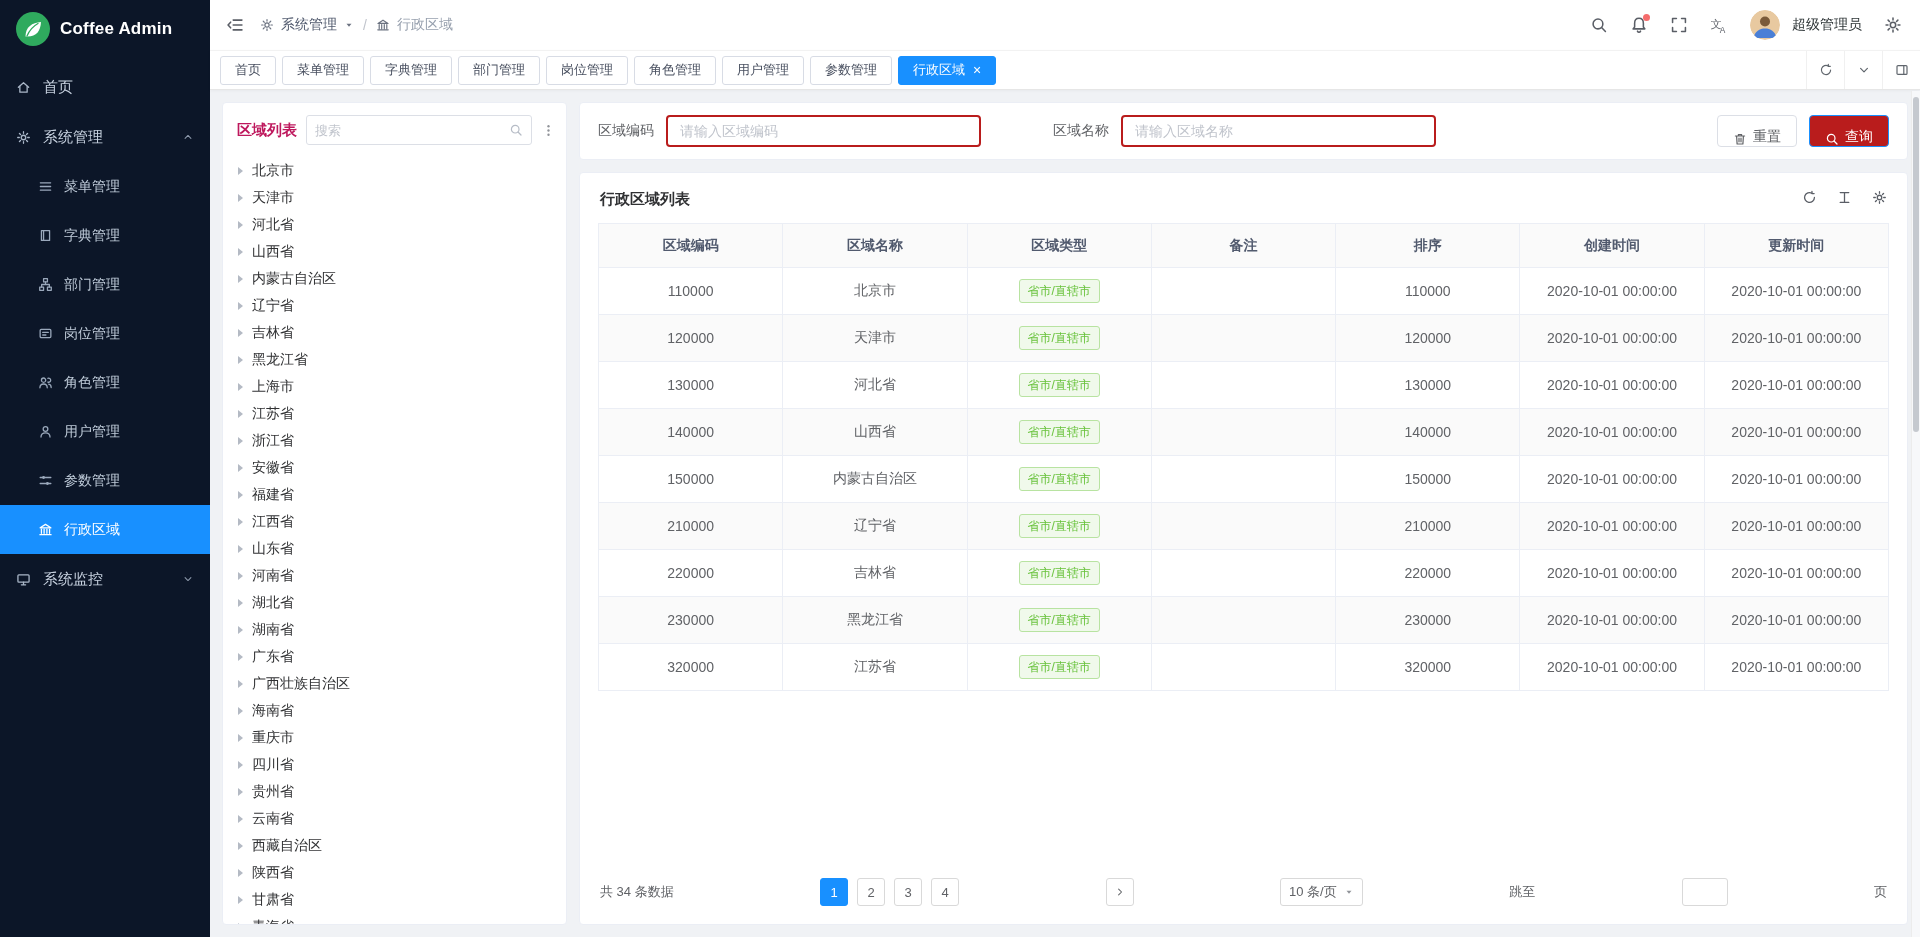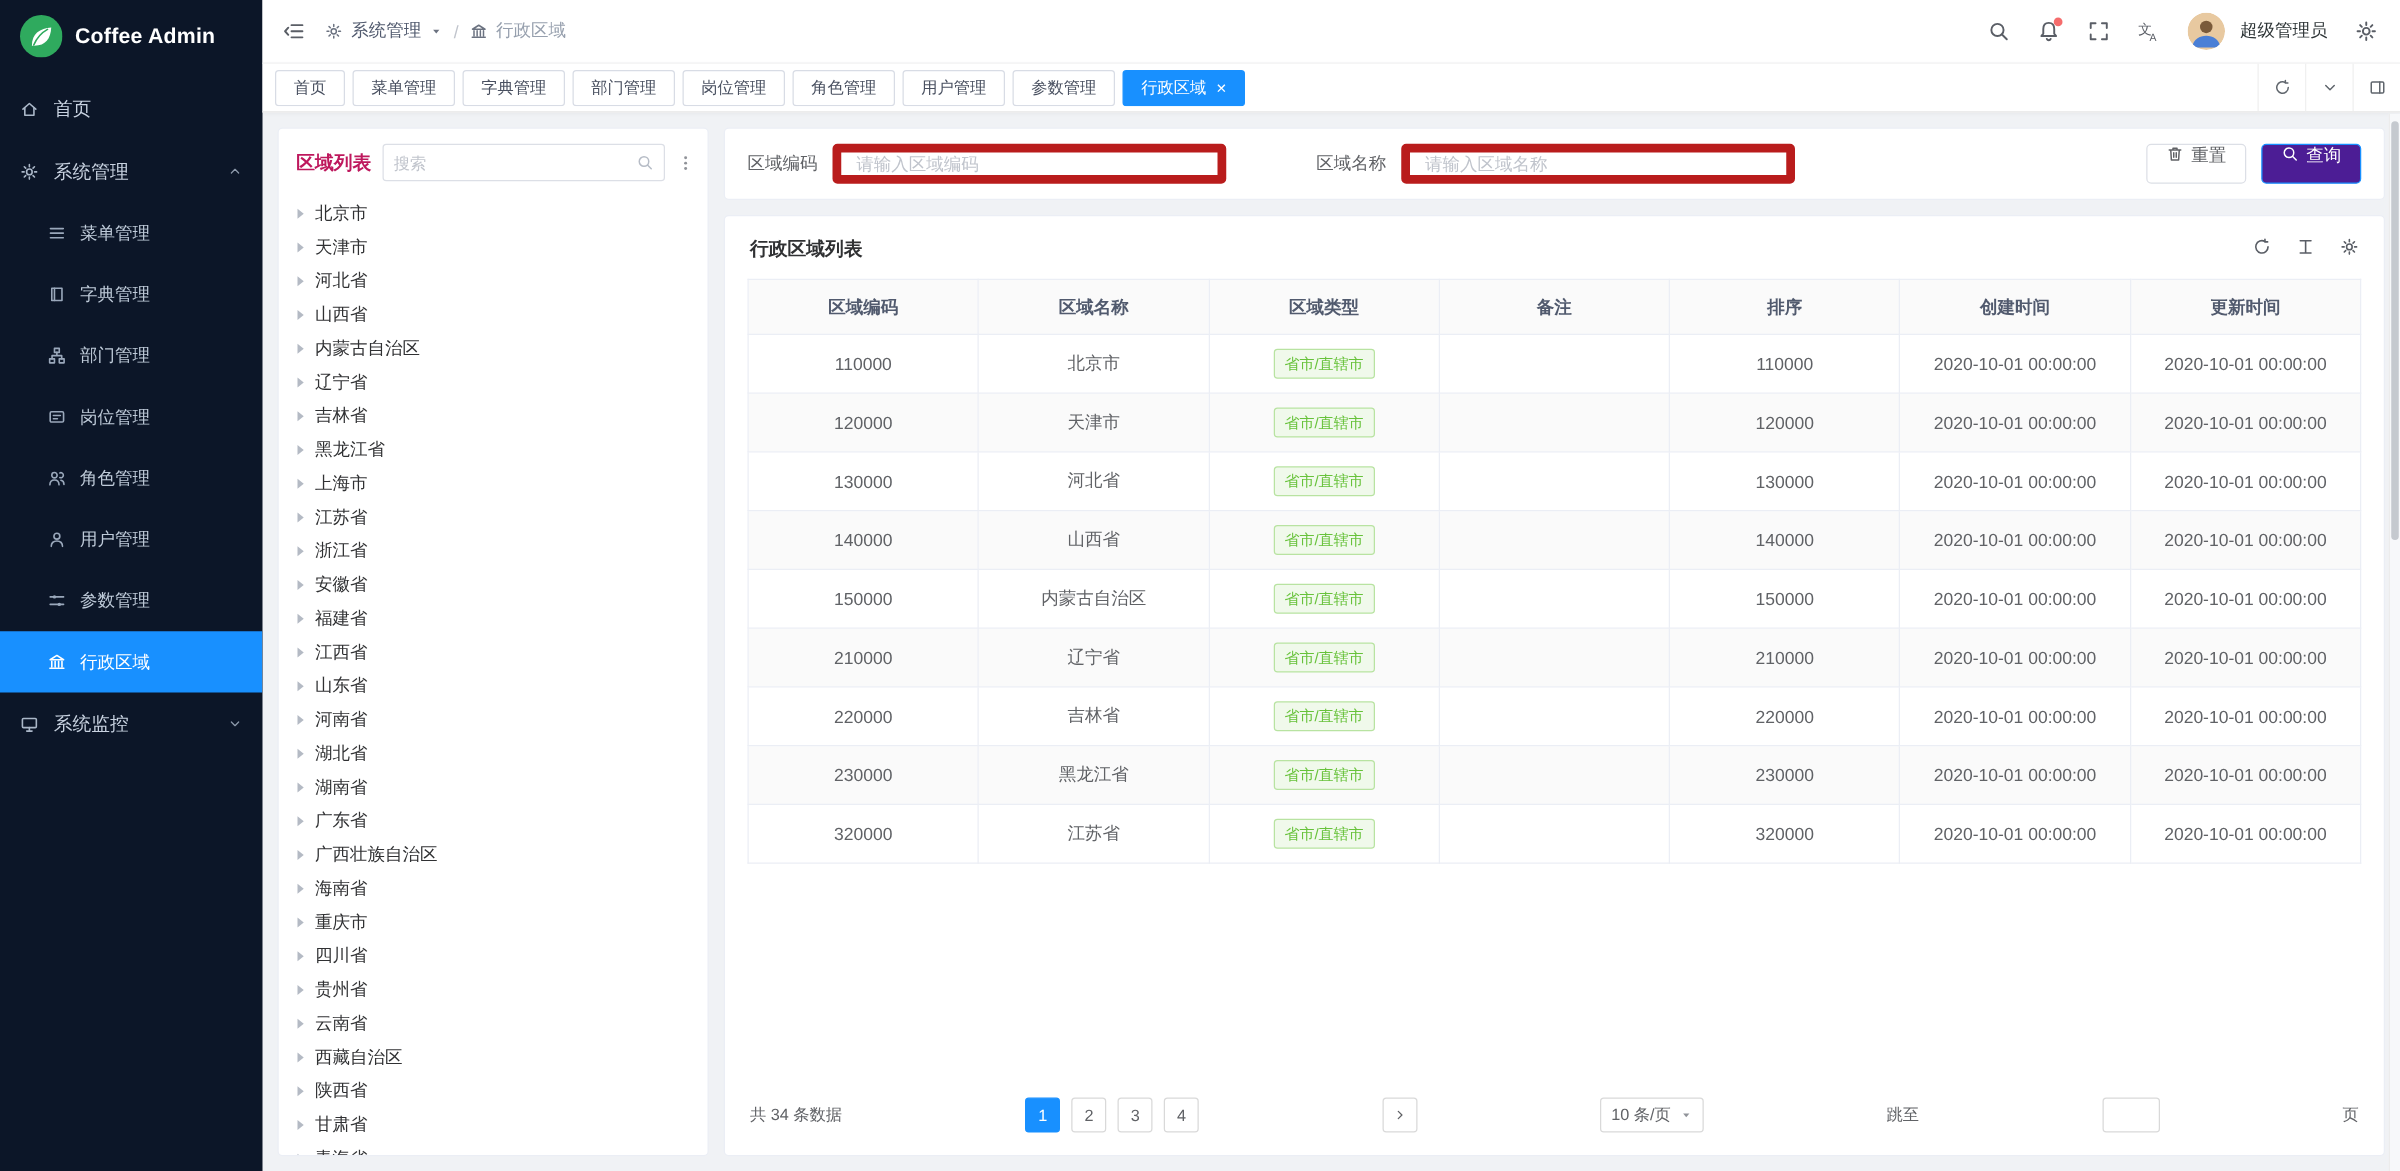--- a/index.html
+++ b/index.html
@@ -65,27 +65,27 @@
   .tree-search input::placeholder{color:#c0c4cc}
   .dots{color:#909399;cursor:pointer}
   .tree-list{flex:1;overflow:hidden;padding:2px 0 0 2px}
   .tree-item{height:27px;display:flex;align-items:center;padding-left:13px;font-size:14px;color:#303133;cursor:pointer}
   .arrow{width:0;height:0;border-left:5px solid #b4bac4;border-top:4px solid transparent;border-bottom:4px solid transparent;margin-right:9px;flex-shrink:0}
 
   
   .right-col{flex:1;display:flex;flex-direction:column;gap:12px;min-width:0}
   .filter-card{height:58px;display:flex;align-items:center;padding:0 18px;flex-shrink:0}
   .f-label{color:#606266;margin-right:12px;white-space:nowrap}
-  .f-input{width:315px;height:32px;border:7px solid #b91c1c;border-radius:4px;padding:0 12px;font-size:14px;outline:none;color:#606266;background:#fff}
+  .f-input{width:315px;height:32px;border:2px solid #b91c1c;border-radius:4px;padding:0 12px;font-size:14px;outline:none;color:#606266;background:#fff}
   .f-input::placeholder{color:#c0c4cc}
   .gap2{margin-left:72px}
   .filter-btns{margin-left:auto;display:flex;gap:12px}
-  .btn{height:32px;display:inline-flex;align-items:flex-start;gap:6px;padding:0 15px;border-radius:4px;border:1px solid #dcdfe6;background:#fff;color:#606266;font-size:14px;cursor:pointer;font-family:inherit}
+  .btn{height:32px;display:inline-flex;align-items:flex-end;gap:6px;padding:0 15px;border-radius:4px;border:1px solid #dcdfe6;background:#fff;color:#606266;font-size:14px;cursor:pointer;font-family:inherit}
   .btn .i{color:inherit}
-  .btn-primary{background:#4c1d95;border-color:#1890ff;color:#fff}
+  .btn-primary{background:#b91c1c;border-color:#1890ff;color:#fff}
 
   
   .table-card{flex:1;display:flex;flex-direction:column;padding:0 18px;overflow:hidden}
   .table-head{display:flex;padding:17px 2px 14px;flex-shrink:0}
   .table-title{font-size:15px;font-weight:bold;color:#303133}
   .table-tools{margin-left:auto;display:flex;gap:20px;color:#50555c}
   table{width:100%;border-collapse:collapse;table-layout:fixed}
   th,td{border:1px solid #ebeef5;text-align:center;font-size:14px;color:#606266;height:47px;overflow:hidden;white-space:nowrap;padding:0 6px}
   th{background:#fafafa;color:#515a6e;font-weight:bold;height:44px}
   tbody tr:nth-child(even) td{background:#fafafa}

